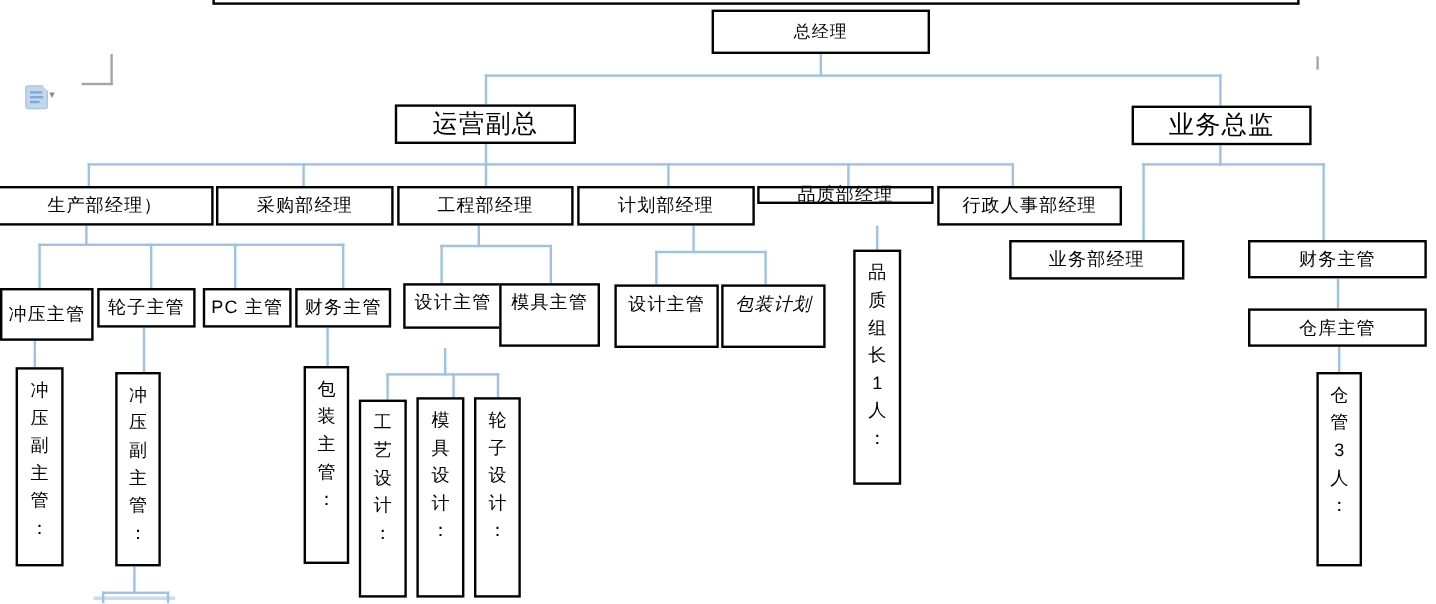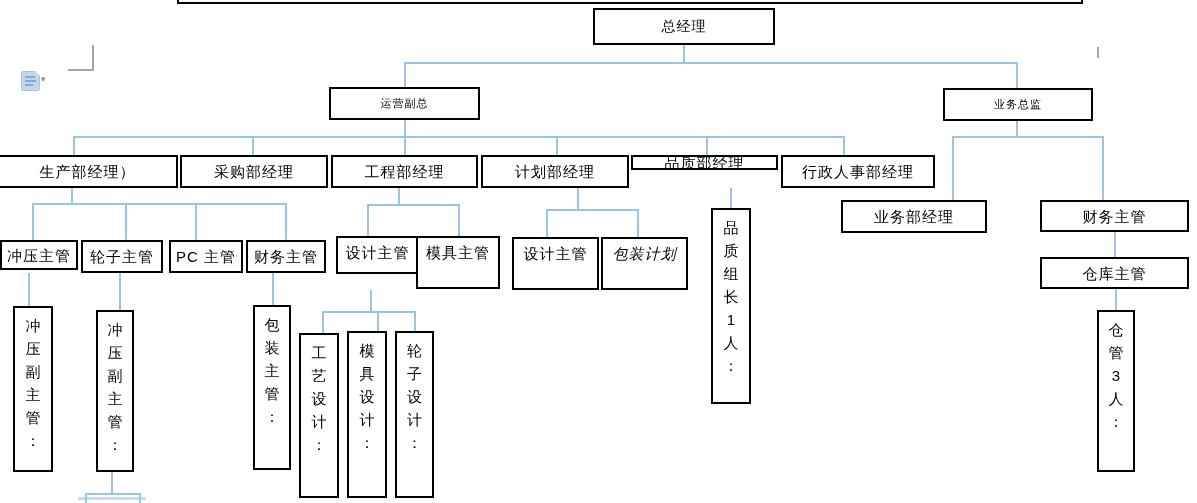--- a/index.html
+++ b/index.html
@@ -3,21 +3,21 @@
 <meta charset="utf-8">
 <style>
   html,body{margin:0;padding:0;background:#fff;}
   .stage{position:relative;width:1197px;height:503px;background:#ffffff;overflow:hidden;
          font-family:"Liberation Sans",sans-serif;color:#000;}
   
   .box{position:absolute;box-sizing:border-box;border:2px solid #000;background:#fff;
        font-size:15px;letter-spacing:1px;display:flex;align-items:center;justify-content:center;
        text-align:center;line-height:19px;}
   .box.big{font-size:14px;}
-  .box.mid{font-size:11px;}
+  .box.mid{font-size:21px;}
   .box.topalign{align-items:flex-start;padding-top:5px;}
   .box.v{display:block;white-space:pre-line;line-height:23px;padding-top:6px;letter-spacing:0;}
   
   .cn{position:absolute;background:#9CC2E5;}
   .cn.lite{background:#C9DDF1;}
   
   .mk{position:absolute;background:#A6A6A6;}
   .paste{position:absolute;left:21px;top:71px;width:17px;height:18px;background:#C3D6EC;
          border:1px solid #A9C3E2;border-radius:2px;}
   .paste .ln{position:absolute;left:3px;height:2px;background:#7FA8D9;}
@@ -86,21 +86,21 @@
 
   <div class="box" style="left:-3px;top:155px;width:181px;height:33px;">生产部经理）</div>
   <div class="box" style="left:180px;top:155px;width:148px;height:33px;">采购部经理</div>
   <div class="box" style="left:331px;top:155px;width:147px;height:33px;">工程部经理</div>
   <div class="box" style="left:481px;top:155px;width:148px;height:33px;">计划部经理</div>
   <div class="box" style="left:631px;top:155px;width:147px;height:15px;">品质部经理</div>
   <div class="box" style="left:781px;top:155px;width:154px;height:33px;">行政人事部经理</div>
   <div class="box" style="left:841px;top:200px;width:146px;height:33px;">业务部经理</div>
   <div class="box" style="left:1040px;top:200px;width:149px;height:32px;">财务主管</div>
 
-  <div class="box" style="left:0px;top:240px;width:78px;height:30px;">冲压主管</div>
+  <div class="box" style="left:0px;top:240px;width:78px;height:44px;">冲压主管</div>
   <div class="box" style="left:81px;top:240px;width:82px;height:33px;">轮子主管</div>
   <div class="box" style="left:169px;top:240px;width:74px;height:33px;">PC 主管</div>
   <div class="box" style="left:246px;top:240px;width:80px;height:33px;">财务主管</div>
   <div class="box topalign" style="left:336px;top:236px;width:83px;height:38px;text-align:right;">设计主管</div>
   <div class="box topalign" style="left:416px;top:236px;width:84px;height:53px;">模具主管</div>
   <div class="box topalign" style="left:512px;top:237px;width:87px;height:53px;">设计主管</div>
   <div class="box topalign" style="left:601px;top:237px;width:87px;height:53px;font-style:italic;">包装计划</div>
   <div class="box" style="left:1040px;top:257px;width:149px;height:32px;">仓库主管</div>
 
   <div class="box v" style="left:711px;top:208px;width:40px;height:196px;">品

